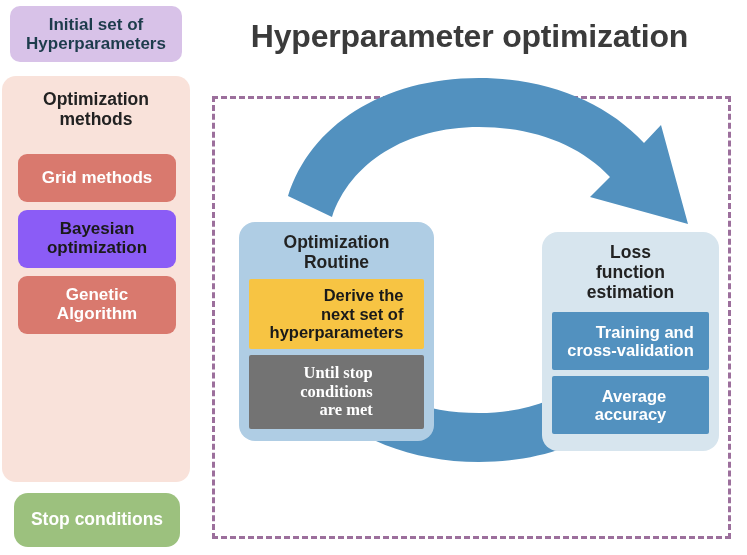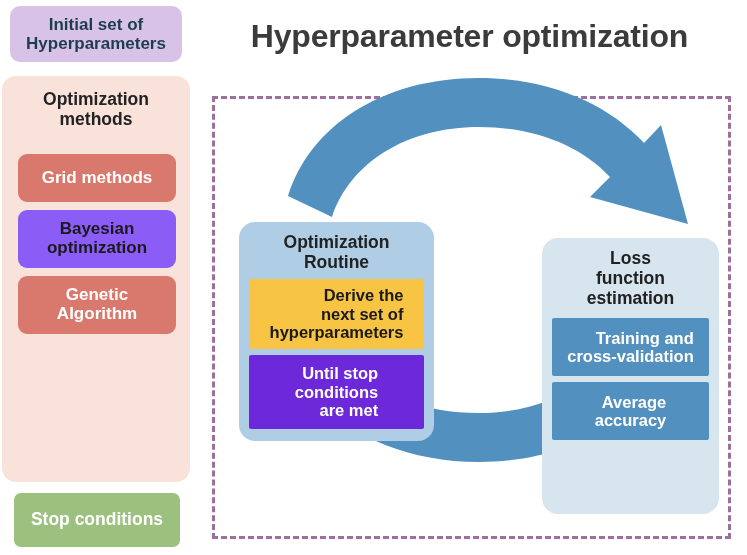--- a/index.html
+++ b/index.html
@@ -92,21 +92,21 @@
   .chip-salmon { background: #d9796e; color: #ffffff; }
   .chip-amber  { background: #8b5cf6; color: #1a1a1a; }
 
   .stop-box {
     position: absolute;
     left: 14px;
     top: 493px;
     width: 166px;
     height: 54px;
     background: #9cc17e;
-    border-radius: 7px;
+    border-radius: 14px;
     display: flex;
     align-items: center;
     justify-content: center;
     text-align: center;
     color: #ffffff;
     font-size: 17.5px;
     font-weight: bold;
     line-height: 1.1;
   }
 
@@ -159,23 +159,23 @@
   }
   #stage-left {
     left: 47px;
     top: 222px;
     width: 195px;
     height: 219px;
     background: #afcde4;
   }
   #stage-right {
     left: 350px;
-    top: 238px;
+    top: 232px;
     width: 177px;
-    height: 276px;
+    height: 219px;
     background: #d7e5ee;
   }
   .stage-title {
     position: absolute;
     left: 0;
     top: 11px;
     width: 100%;
     text-align: center;
     color: #222222;
     font-size: 17.5px;
@@ -199,21 +199,21 @@
     align-items: center;
     justify-content: center;
     text-align: right;
     font-size: 16.5px;
     font-weight: bold;
     line-height: 1.12;
     box-sizing: border-box;
     padding: 3px 2px;
   }
   .chip-yellow { background: #f7c443; color: #1a1a1a; height: 70px; }
-  .chip-green  { background: #6d28d9; color: #ffffff; height: 74px; }
+  .chip-green  { background: #737373; color: #ffffff; height: 74px; font-family: Liberation Serif, serif; }
   .chip-blue   { background: #5291bf; color: #ffffff; height: 58px; }
 </style>
 </head>
 <body>
 
 <div id="sidebar">
 
   <div class="initial-box">Initial set of<br>Hyperparameters</div>
 
   <div class="methods-panel">

